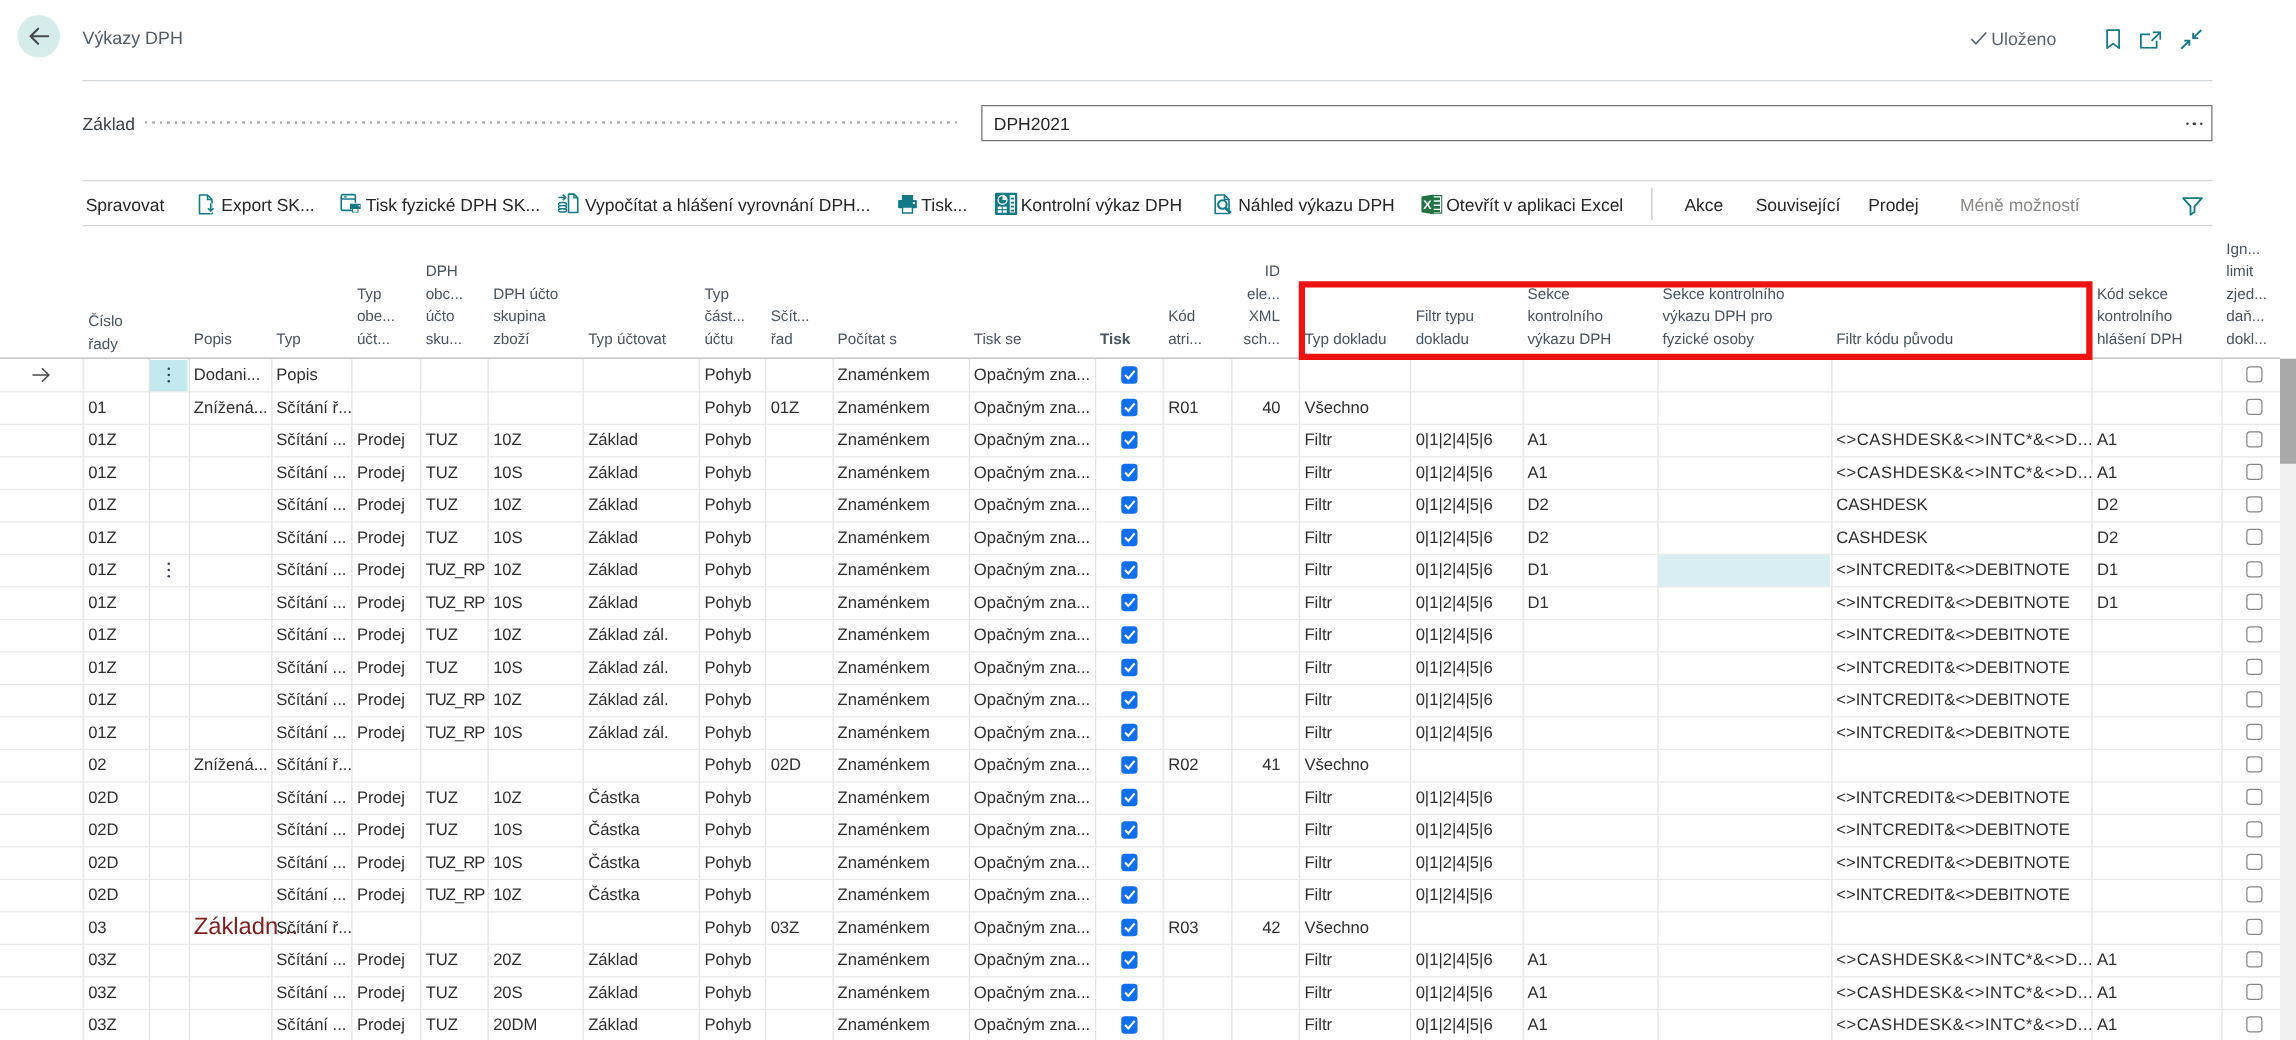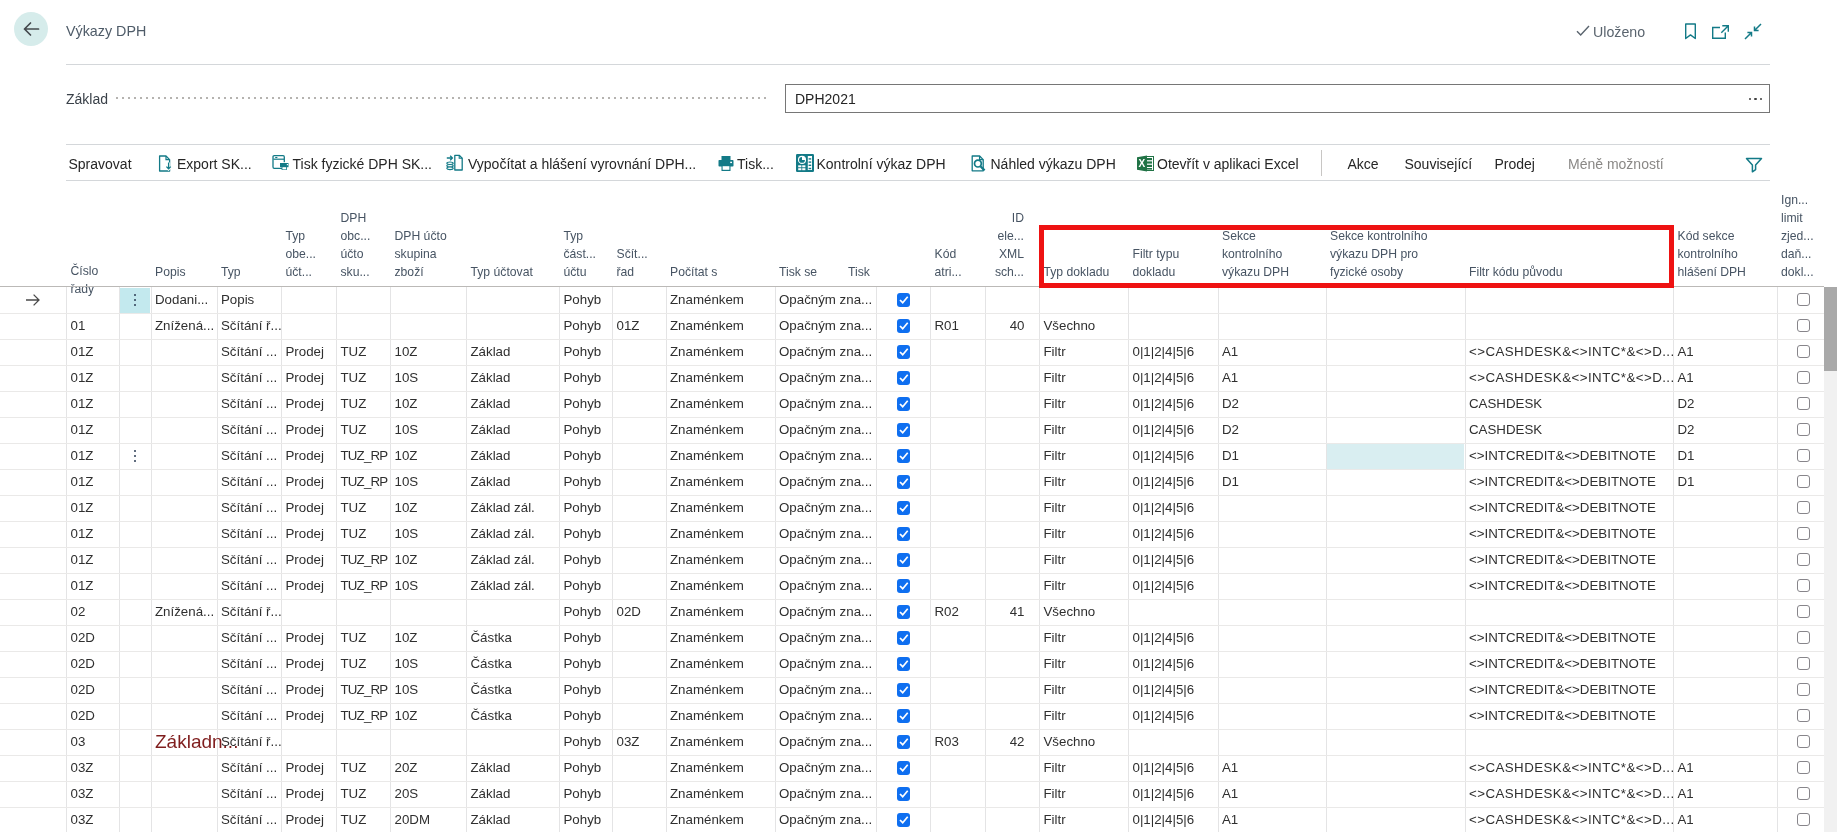--- a/index.html
+++ b/index.html
@@ -104,32 +104,32 @@
     </svg>
 <div style="position:absolute;left:1157px;top:156px;font-size:14px;color:#262626;white-space:nowrap;">Otevřít v aplikaci Excel</div>
 <div style="left:1321px;top:150px;width:1px;height:26px;background:#c8c6c4"></div>
 <div style="position:absolute;left:1347.5px;top:156px;font-size:14px;color:#262626;white-space:nowrap;">Akce</div>
 <div style="position:absolute;left:1404.5px;top:156px;font-size:14px;color:#262626;white-space:nowrap;">Související</div>
 <div style="position:absolute;left:1494.5px;top:156px;font-size:14px;color:#262626;white-space:nowrap;">Prodej</div>
 <div style="position:absolute;left:1568px;top:156px;font-size:14px;color:#8a8886;white-space:nowrap;">Méně možností</div>
 <svg style="position:absolute;left:1744.5px;top:156.5px" width="18" height="17" viewBox="0 0 18 17" fill="none">
       <path d="M1.5 1.5 H16.5 L10.6 8.1 V12.6 L7.4 14.8 V8.1 Z" stroke="#137a87" stroke-width="1.5" stroke-linejoin="round"></path>
     </svg>
-<div style="left:70.5px;bottom:535px;"><span class="hd">Číslo<br>řady</span></div>
+<div style="left:70.5px;bottom:548px;"><span class="hd">Číslo<br>řady</span></div>
 <div style="left:155.0px;bottom:552px;"><span class="hd">Popis</span></div>
 <div style="left:221.0px;bottom:552px;"><span class="hd">Typ</span></div>
 <div style="left:285.5px;bottom:552px;"><span class="hd">Typ<br>obe...<br>účt...</span></div>
 <div style="left:340.5px;bottom:552px;"><span class="hd">DPH<br>obc...<br>účto<br>sku...</span></div>
 <div style="left:394.5px;bottom:552px;"><span class="hd">DPH účto<br>skupina<br>zboží</span></div>
 <div style="left:470.5px;bottom:552px;"><span class="hd">Typ účtovat</span></div>
 <div style="left:563.5px;bottom:552px;"><span class="hd">Typ<br>část...<br>účtu</span></div>
 <div style="left:616.5px;bottom:552px;"><span class="hd">Sčít...<br>řad</span></div>
 <div style="left:670.0px;bottom:552px;"><span class="hd">Počítat s</span></div>
 <div style="left:779.0px;bottom:552px;"><span class="hd">Tisk se</span></div>
-<div style="left:848px;bottom:552px;"><span class="hd">Tisk</span></div>
+<div style="left:880.0px;bottom:552px;font-weight:bold;"><span class="hd">Tisk</span></div>
 <div style="left:934.5px;bottom:552px;"><span class="hd">Kód<br>atri...</span></div>
 <div style="left:964px;bottom:552px;width:60px;text-align:right;"><span class="hd">ID<br>ele...<br>XML<br>sch...</span></div>
 <div style="left:1043.5px;bottom:552px;"><span class="hd">Typ dokladu</span></div>
 <div style="left:1132.5px;bottom:552px;"><span class="hd">Filtr typu<br>dokladu</span></div>
 <div style="left:1222.0px;bottom:552px;"><span class="hd">Sekce<br>kontrolního<br>výkazu DPH</span></div>
 <div style="left:1330.0px;bottom:552px;"><span class="hd">Sekce kontrolního<br>výkazu DPH pro<br>fyzické osoby</span></div>
 <div style="left:1469.0px;bottom:552px;"><span class="hd">Filtr kódu původu</span></div>
 <div style="left:1677.5px;bottom:552px;"><span class="hd">Kód sekce<br>kontrolního<br>hlášení DPH</span></div>
 <div style="left:1781.0px;bottom:552px;"><span class="hd">Ign...<br>limit<br>zjed...<br>daň...<br>dokl...</span></div>
 <div style="left:0px;top:286px;width:1823.5px;height:1px;background:#bbb9b7"></div>

